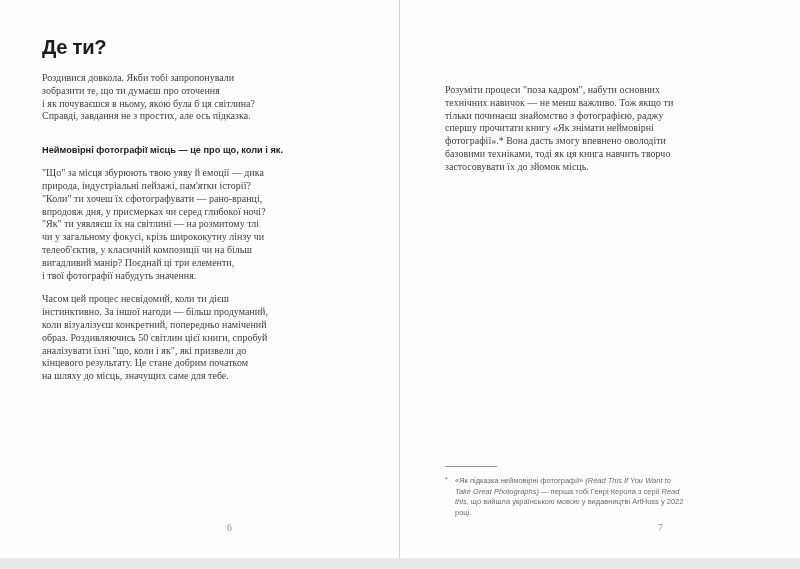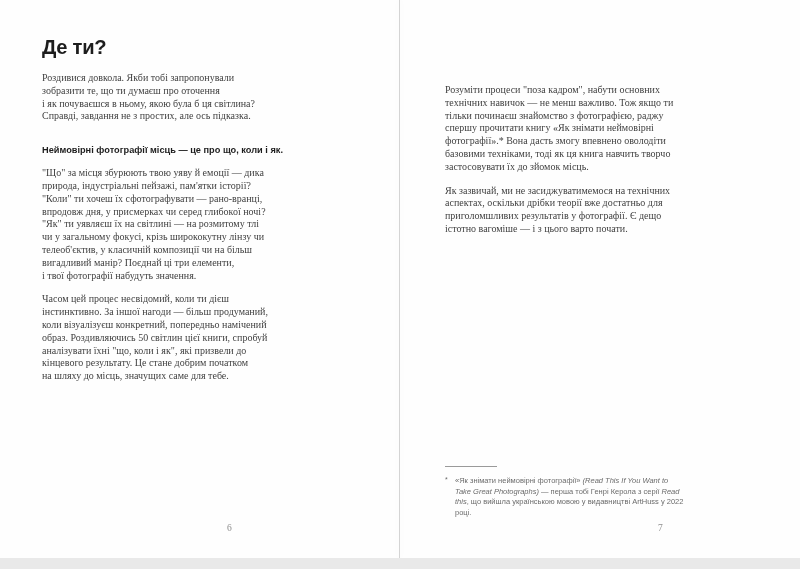--- a/index.html
+++ b/index.html
@@ -124,30 +124,26 @@
   </section>
 
   <section class="page page-right">
     <p class="body">Розуміти процеси "поза кадром", набути основних
 технічних навичок — не менш важливо. Тож якщо ти
 тільки починаєш знайомство з фотографією, раджу
 спершу прочитати книгу «Як знімати неймовірні
 фотографії».* Вона дасть змогу впевнено оволодіти
 базовими техніками, тоді як ця книга навчить творчо
 застосовувати їх до зйомок місць.</p>
-    <p class="body para">Як зазвичай, ми не засиджуватимемося на технічних
-аспектах, оскільки дрібки теорії вже достатньо для
-приголомшливих результатів у фотографії. Є дещо
-істотно вагоміше — і з цього варто почати.</p>
   </section>
 
   <aside class="footnote">
     <div class="footnote-rule"></div>
     <div class="footnote-body">
       <span class="footnote-marker">*</span>
-      <span class="footnote-text"><span>«Як знімати неймовірні фотографії» </span><span class="italic">(Read This If You Want to Take Great Photographs)</span><span> — перша тобі Генрі Керола з серії </span><span class="italic">Read this</span><span>, що вийшла українською мовою у видавництві ArtHuss у 2022 році.</span></span>
+      <span class="footnote-text"><span>«Як підказка неймовірні фотографії» </span><span class="italic">(Read This If You Want to Take Great Photographs)</span><span> — перша тобі Генрі Керола з серії </span><span class="italic">Read this</span><span>, що вийшла українською мовою у видавництві ArtHuss у 2022 році.</span></span>
     </div>
   </aside>
 
   <div class="folio folio-left">6</div>
   <div class="folio folio-right">7</div>
 
 </div>
 
 </body></html>

